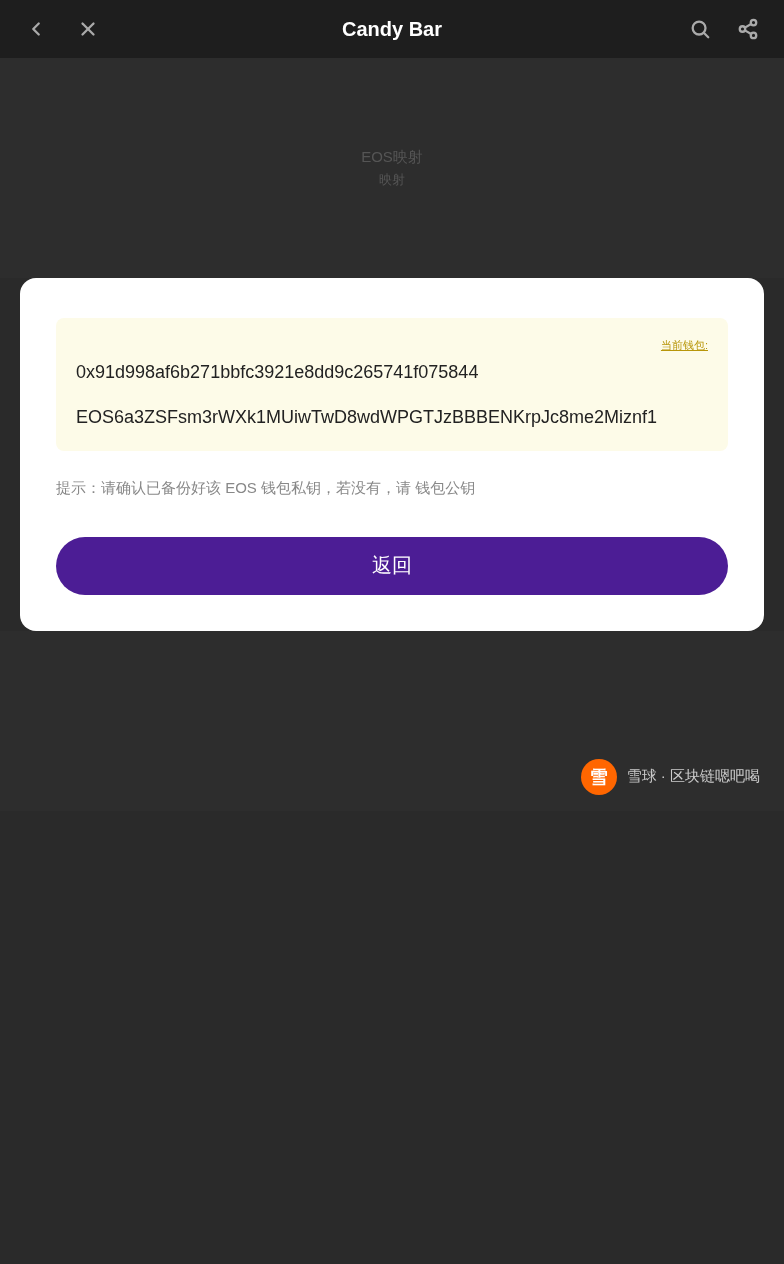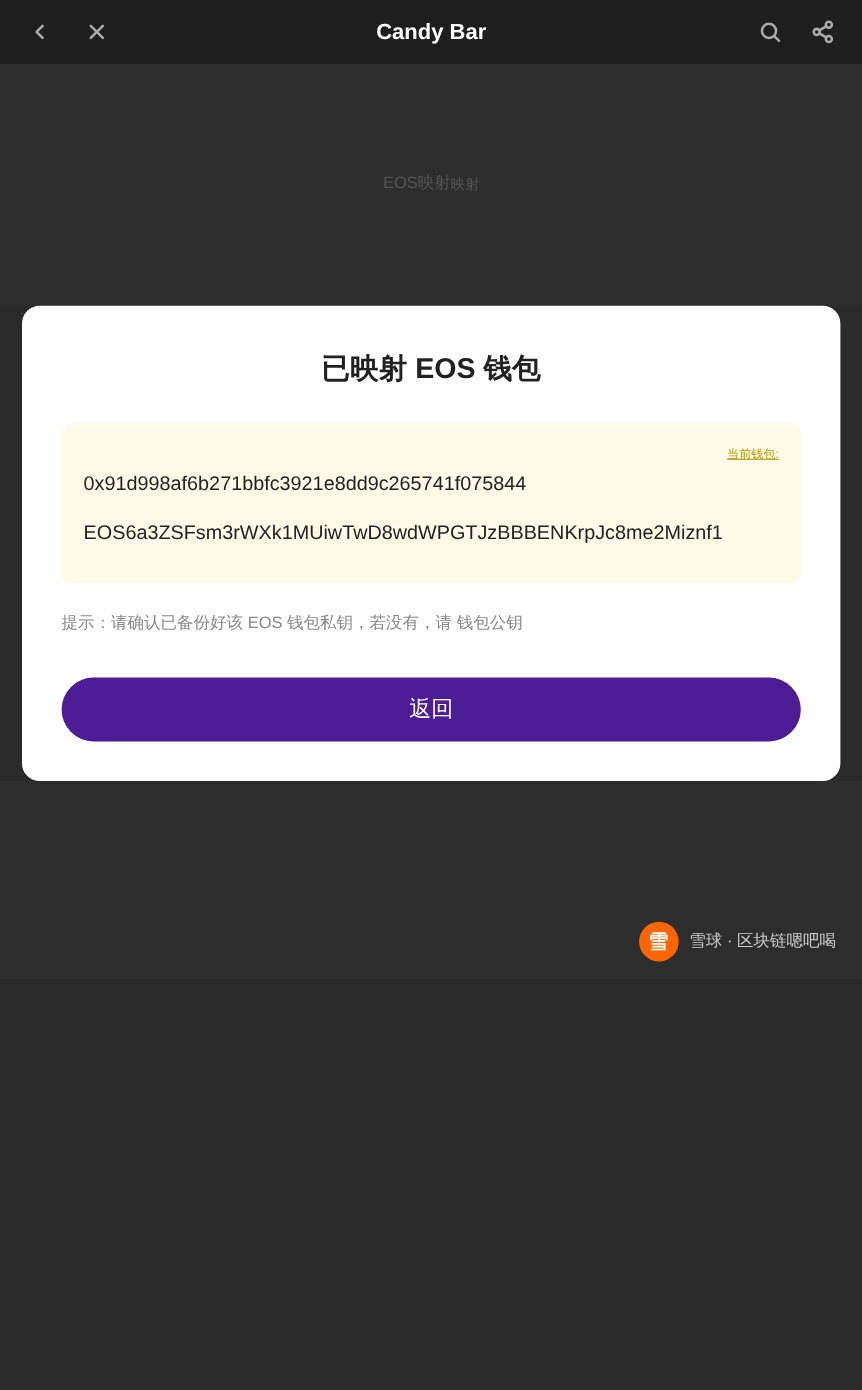--- a/index.html
+++ b/index.html
@@ -72,21 +72,21 @@
       height: 220px;
       display: flex;
       flex-direction: column;
       align-items: center;
       justify-content: center;
       gap: 10px;
     }
 
     .dark-area-inner {
       display: flex;
-      flex-direction: row;
+      flex-direction: column;
       align-items: center;
     }
 
     .placeholder-text {
       color: #555;
       font-size: 16px;
     }
 
     
     .modal-card {
@@ -126,21 +126,21 @@
     .info-value {
       font-size: 18px;
       color: #222222;
       line-height: 1.5;
       font-weight: 400;
       word-break: break-all;
       margin-bottom: 18px;
     }
 
     .info-value:last-child {
-      margin-bottom: 12px;
+      margin-bottom: 0;
     }
 
     
     .hint-text {
       font-size: 15px;
       color: #888888;
       line-height: 1.7;
       margin-bottom: 36px;
     }
 
@@ -244,21 +244,20 @@
 </div>
 
 <div class="dark-area">
   <div class="dark-area-inner">
     <span class="placeholder-text" style="color:#555; font-size:15px; margin-bottom:4px;">EOS映射</span>
     <span class="placeholder-text" style="color:#555; font-size:13px;">映射</span>
   </div>
 </div>
 
 <div class="modal-card">
-  <h1 class="modal-title">已映射 EOS 钱包</h1>
 
   <div class="info-box">
     <span class="info-label">当前钱包:</span>
     <div class="info-value">0x91d998af6b271bbfc3921e8dd9c265741f075844</div>
 
     <div class="info-value">EOS6a3ZSFsm3rWXk1MUiwTwD8wdWPGTJzBBBENKrpJc8me2Miznf1</div>
   </div>
 
   <p class="hint-text">提示：请确认已备份好该 EOS 钱包私钥，若没有，请 钱包公钥</p>
 

